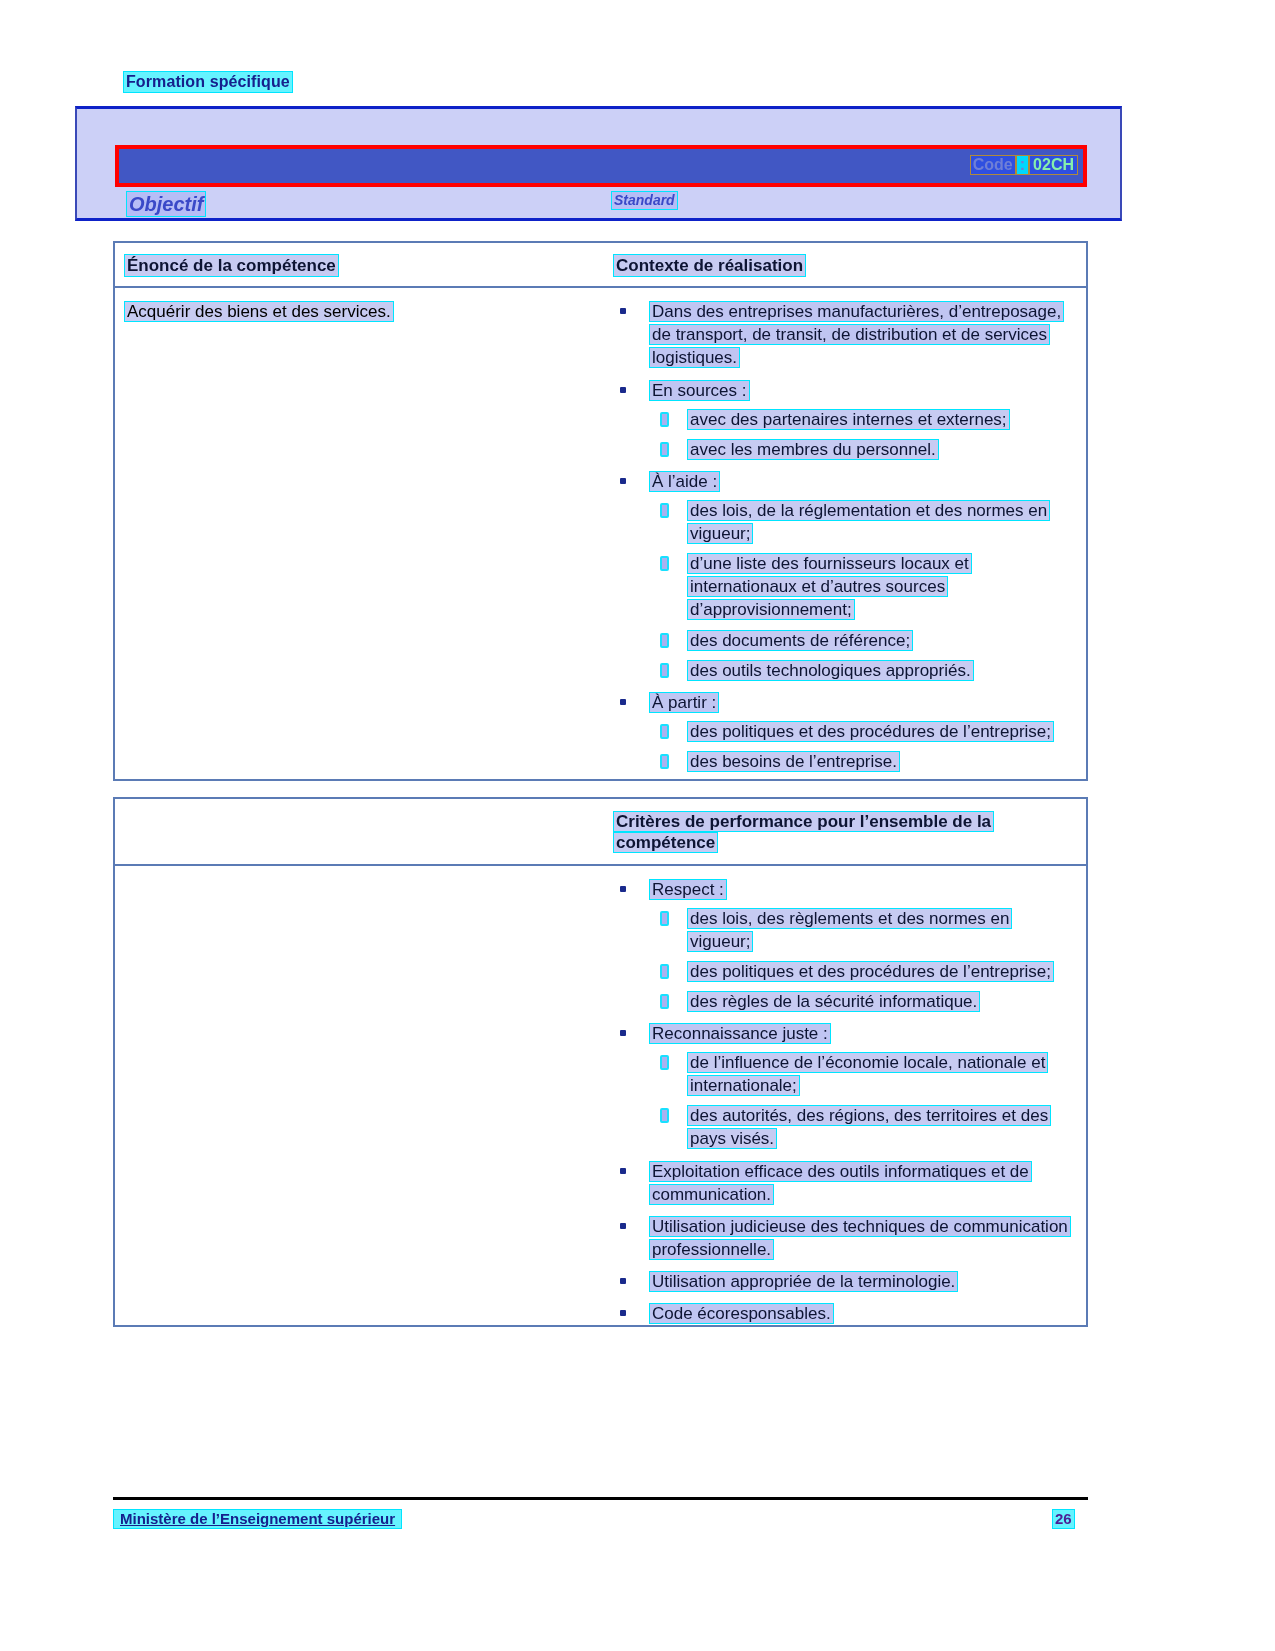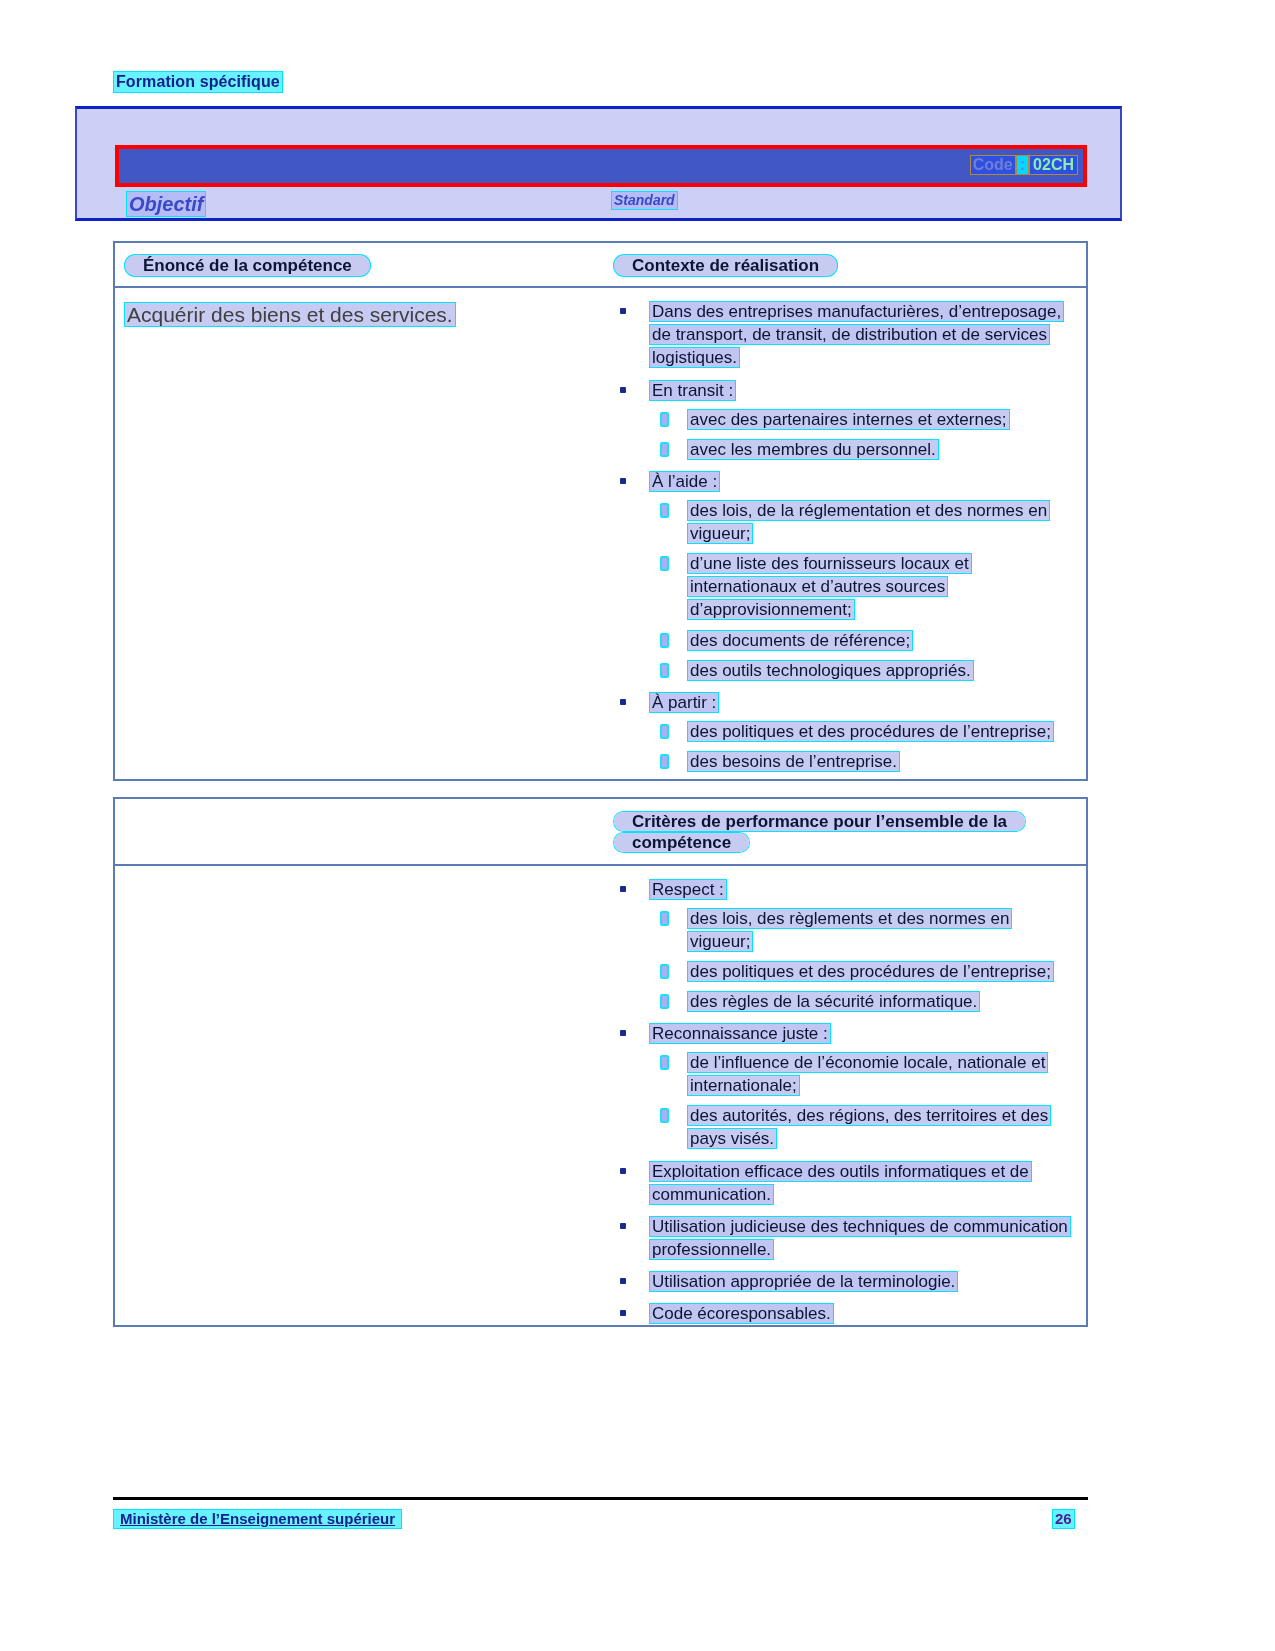--- a/index.html
+++ b/index.html
@@ -19,21 +19,21 @@
   .page {
     position: absolute;
     left: 0; top: 0;
     width: 1275px;
     height: 1651px;
   }
 
   
   .running-head {
     position: absolute;
-    left: 114px;
+    left: 124px;
     top: 72px;
     font-size: 16px;
     font-weight: 700;
     letter-spacing: .1px;
     color: #16208c;
     background: #66f3ff;
     box-shadow: 0 0 0 1px #00e5ff;
     padding: 1px 2px;
     line-height: 1.15;
     white-space: nowrap;
@@ -151,30 +151,29 @@
   .col-left  { width: 489px; box-sizing: border-box; padding: 12px 10px 10px 10px; }
   .col-right { width: 482px; box-sizing: border-box; padding: 12px 10px 10px 10px; }
 
   .hdr {
     display: inline-block;
     font-size: 17px;
     font-weight: 700;
     color: #0d1433;
     background: #c7cbf2;
     box-shadow: 0 0 0 1px #00e5ff;
-    padding: 0 18px;
+    padding: 0 2px;
     line-height: 1.25;
-    border-radius: 10px;
   }
   .hdr.wrapped { display: inline; box-decoration-break: clone; margin-top: 45px; -webkit-box-decoration-break: clone; }
 
   .plain-text {
     display: inline;
-    font-size: 21px;
-    color: #404040;
+    font-size: 17px;
+    color: #000000;
     background: #c7cbf2;
     box-shadow: 0 0 0 1px #00e5ff;
     padding: 0 2px;
     line-height: 1.45;
   }
 
   
   ul.lvl1 {
     list-style: none;
     margin: 0;
@@ -296,21 +295,21 @@
       </div>
     </div>
 
     <div class="tbl-bodyrow">
       <div class="col-left">
         <span class="plain-text">Acquérir des biens et des services.</span>
       </div>
       <div class="col-right">
         <ul class="lvl1" id="list-contexte">
             <li><span class="bullet1"></span><span class="txt hl1">Dans des entreprises manufacturières, d’entreposage, de transport, de transit, de distribution et de services logistiques.</span></li>
-            <li><span class="bullet1"></span><span class="txt hl1">En transit :</span><ul class="lvl2">
+            <li><span class="bullet1"></span><span class="txt hl1">En sources :</span><ul class="lvl2">
                 <li><span class="bullet2"></span><span class="txt">avec des partenaires internes et externes;</span></li>
                 <li><span class="bullet2"></span><span class="txt">avec les membres du personnel.</span></li>
               </ul></li>
             <li><span class="bullet1"></span><span class="txt hl1">À l’aide :</span><ul class="lvl2">
                 <li><span class="bullet2"></span><span class="txt">des lois, de la réglementation et des normes en vigueur;</span></li>
                 <li><span class="bullet2"></span><span class="txt">d’une liste des fournisseurs locaux et internationaux et d’autres sources d’approvisionnement;</span></li>
                 <li><span class="bullet2"></span><span class="txt">des documents de référence;</span></li>
                 <li><span class="bullet2"></span><span class="txt">des outils technologiques appropriés.</span></li>
               </ul></li>
             <li><span class="bullet1"></span><span class="txt hl1">À partir :</span><ul class="lvl2">

